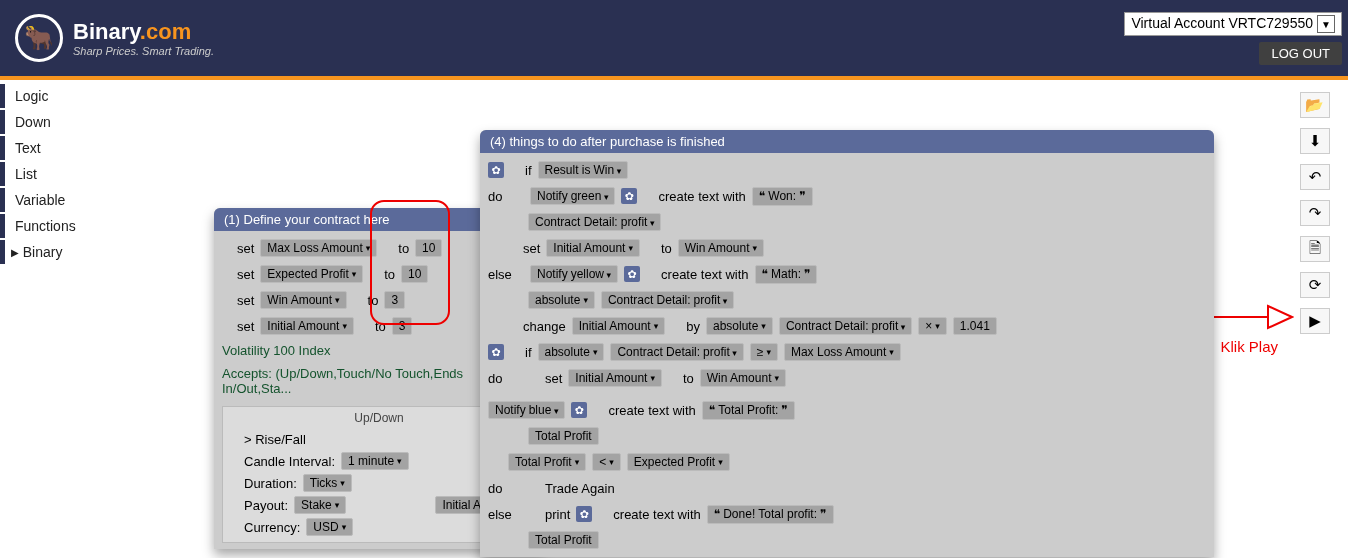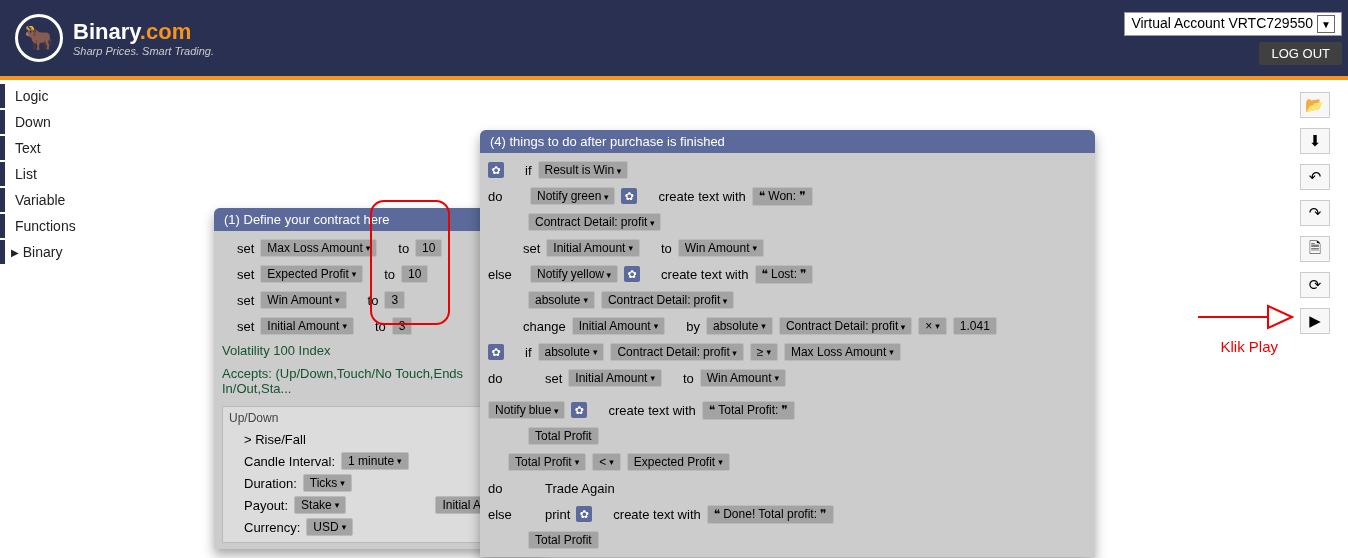--- a/index.html
+++ b/index.html
@@ -33,34 +33,34 @@
 
   
   .red-box { position: absolute; left: 370px; top: 200px; width: 80px; height: 125px; border: 2px solid #e00; border-radius: 14px; z-index: 50; pointer-events: none; }
 
   
   .panel { position: absolute; background: #ccc; border-radius: 6px 6px 0 0; box-shadow: 0 6px 12px rgba(0,0,0,0.35); font-size: 13px; }
   .panel-title { background: #5b6a9a; color: #fff; padding: 4px 10px; border-radius: 6px 6px 0 0; font-size: 13px; }
   .panel-body { padding: 6px 8px; display: flex; flex-direction: column; gap: 4px; }
 
   .panel1 { left: 214px; top: 208px; width: 330px; }
-  .panel2 { left: 480px; top: 130px; width: 615px; }
+  .panel2 { left: 480px; top: 130px; width: 734px; }
 
   .row { display: flex; align-items: center; gap: 6px; flex-wrap: wrap; min-height: 22px; }
   .lbl { color: #000; font-size: 13px; padding-left: 15px; }
   .pill { background: #a3a3a3; border: 1px solid #bbb; padding: 1px 6px; font-size: 12px; border-radius: 2px; display: inline-flex; align-items: center; gap: 3px; cursor: pointer; }
   .gear { width: 16px; height: 16px; background: #5b6a9a; color: #fff; font-size: 11px; display: inline-flex; align-items: center; justify-content: center; border-radius: 2px; }
   .dd::after { content: " ▾"; font-size: 9px; }
   .quote { font-family: Georgia, serif; }
   .indent1 { margin-left: 20px; }
   .indent2 { margin-left: 40px; }
   .vol-txt { color: #14532d; font-size: 13px; padding: 2px 0; }
 
   .subpanel { background: #dcdcdc; border: 1px solid #bbb; margin-top: 4px; padding: 4px 6px; }
-  .subhead { text-align: left; color: #444; font-size: 12px; margin-bottom: 3px; }
+  .subhead { text-align: center; color: #444; font-size: 12px; margin-bottom: 3px; }
 
   .block-do { display: inline-block; width: 36px; color: #000; font-size: 13px; }
 </style>
 </head>
 <body>
 
 <div class="header">
   <div class="logo-wrap">
     <div class="logo-circle">🐂</div>
     <div class="logo-text">
@@ -205,21 +205,21 @@
       </div>
 
     <div class="row">
         <span class="block-do">else</span>
       <span class="pill">
           <span>Notify</span> 
           <span class="dd">yellow</span>
         </span>
       <span class="gear">✿</span>
         <span class="lbl">create text with</span>
-      <span class="pill quote">❝ <span>Lost:</span> ❞</span>
+      <span class="pill quote">❝ <span>Math:</span> ❞</span>
     </div>
     <div class="row indent2">
         <span class="pill dd">absolute</span>
         <span class="pill">
           <span>Contract Detail:</span> 
           <span class="dd">profit</span>
         </span>
       </div>
 
     <div class="row indent1">

